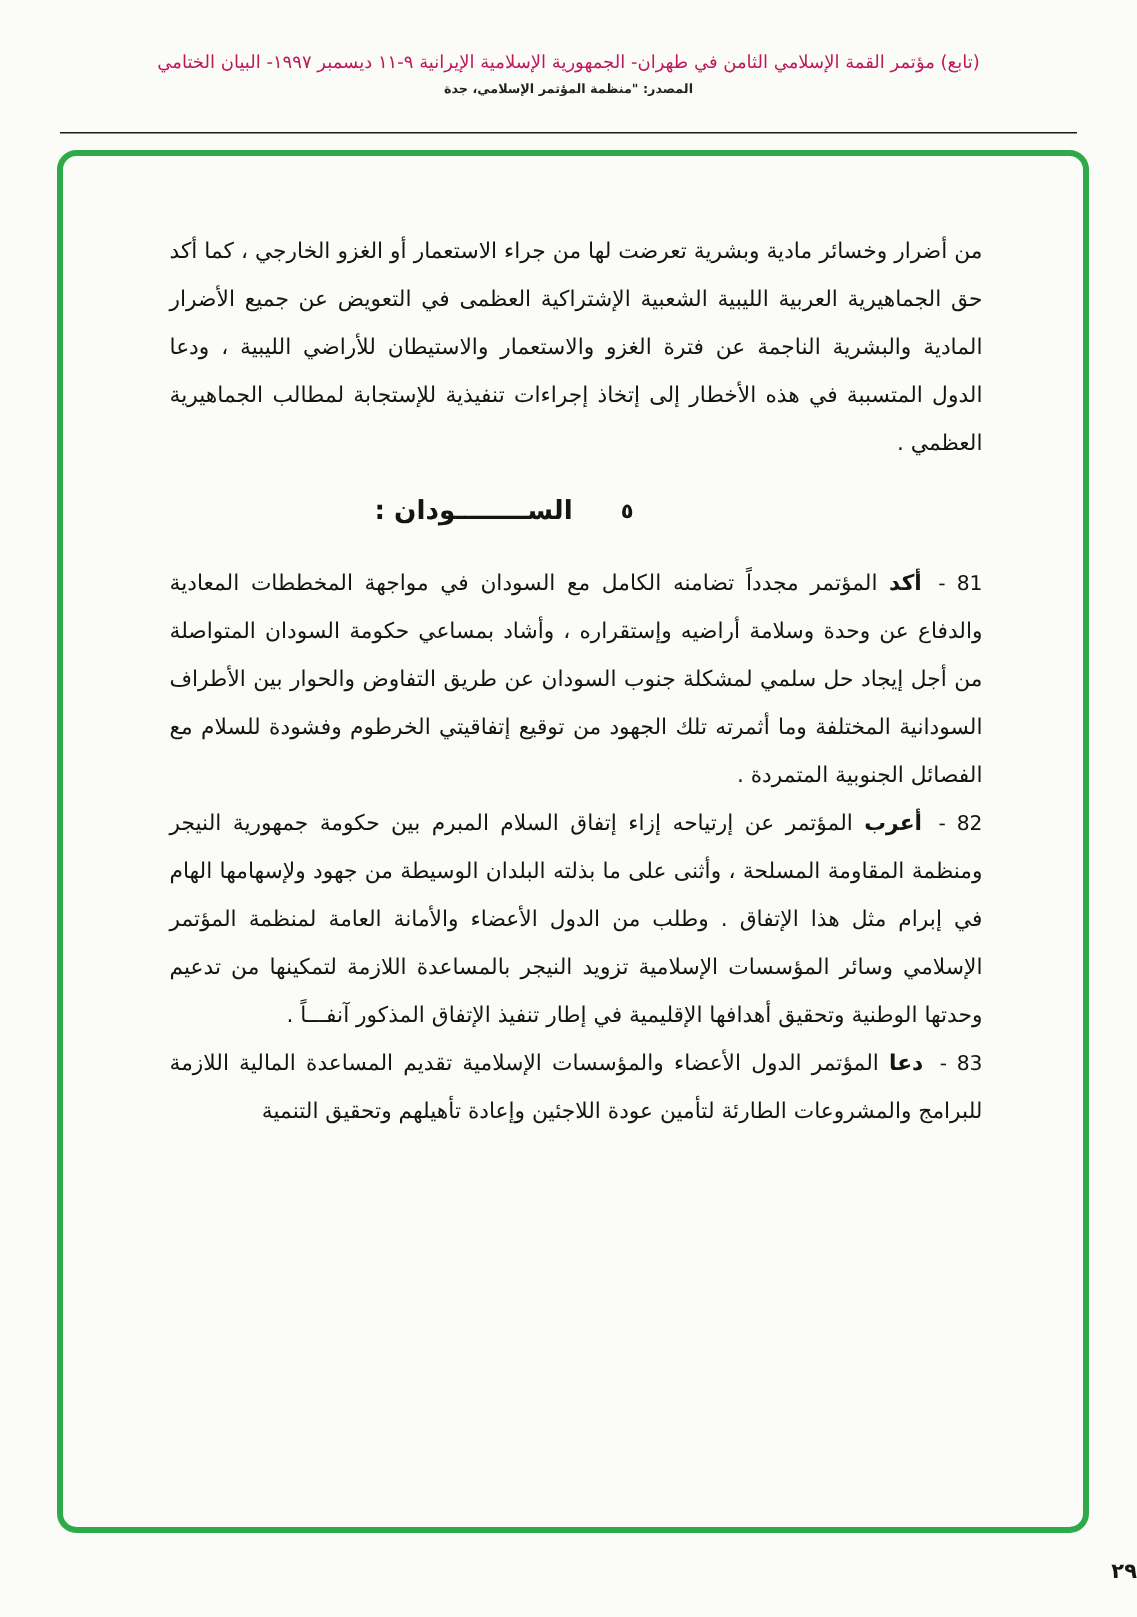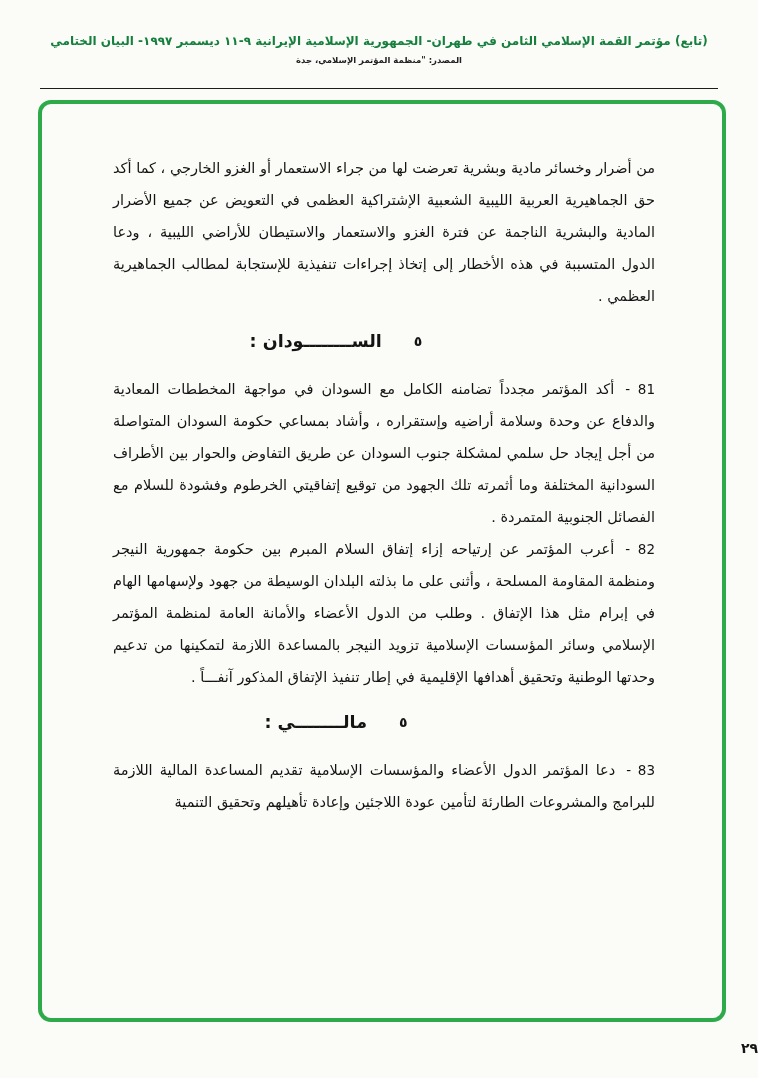--- a/index.html
+++ b/index.html
@@ -12,22 +12,22 @@
     color: #161616;
     position: relative;
     overflow: hidden;
   }
 
   
   .doc-header { position: absolute; top: 34px; left: 0; right: 0; text-align: center; }
   .doc-header .title {
     direction: rtl;
     font-size: 12px;
-    font-weight: bold;
-    color: #15803d;
+    font-weight: normal;
+    color: #be185d;
     padding: 0 30px;
   }
   .doc-header .source {
     direction: rtl;
     font-size: 8.5px;
     font-weight: bold;
     color: #222;
     margin-top: 7px;
   }
   .header-divider {
@@ -83,21 +83,21 @@
   .section-heading .section-title {
     letter-spacing: 0.5px;
   }
 
   .numbered-item { margin-bottom: 12px; }
   .item-number {
     font-size: 13.5px;
     padding-left: 11px;
     white-space: nowrap;
   }
-  .item-lead { font-weight: normal; }
+  .item-lead { font-weight: bold; }
 
   
   .page-number {
     position: absolute;
     bottom: 22px;
     left: 0; right: 0;
     text-align: right;
     font-size: 14px;
     font-weight: bold;
     direction: rtl;
@@ -125,23 +125,20 @@
         <span class="bullet">٥</span><span class="section-title">الســــــــودان :</span>
       </div>
       <p class="numbered-item"><span class="item-number">81 -</span><span class="item-lead">أكد</span><span class="item-text"> المؤتمر مجدداً تضامنه الكامل مع السودان في مواجهة المخططات المعادية والدفاع عن وحدة وسلامة أراضيه وإستقراره ، وأشاد بمساعي حكومة السودان المتواصلة من أجل إيجاد حل سلمي لمشكلة جنوب السودان عن طريق التفاوض والحوار بين الأطراف السودانية المختلفة وما أثمرته تلك الجهود من توقيع إتفاقيتي الخرطوم وفشودة للسلام مع الفصائل الجنوبية المتمردة .</span></p>
     </div>
 
     <div class="section">
       <p class="numbered-item"><span class="item-number">82 -</span><span class="item-lead">أعرب</span><span class="item-text"> المؤتمر عن إرتياحه إزاء إتفاق السلام المبرم بين حكومة جمهورية النيجر ومنظمة المقاومة المسلحة ، وأثنى على ما بذلته البلدان الوسيطة من جهود ولإسهامها الهام في إبرام مثل هذا الإتفاق . وطلب من الدول الأعضاء والأمانة العامة لمنظمة المؤتمر الإسلامي وسائر المؤسسات الإسلامية تزويد النيجر بالمساعدة اللازمة لتمكينها من تدعيم وحدتها الوطنية وتحقيق أهدافها الإقليمية في إطار تنفيذ الإتفاق المذكور آنفـــاً .</span></p>
     </div>
 
     <div class="section">
-      <div class="section-heading">
-        <span class="bullet">٥</span><span class="section-title">مالــــــــي :</span>
-      </div>
       <p class="numbered-item"><span class="item-number">83 -</span><span class="item-lead">دعا</span><span class="item-text"> المؤتمر الدول الأعضاء والمؤسسات الإسلامية تقديم المساعدة المالية اللازمة للبرامج والمشروعات الطارئة لتأمين عودة اللاجئين وإعادة تأهيلهم وتحقيق التنمية</span></p>
     </div>
 
   </div>
 
   <div class="page-number">٢٩</div>
 
 </div>
 
 </body></html>

